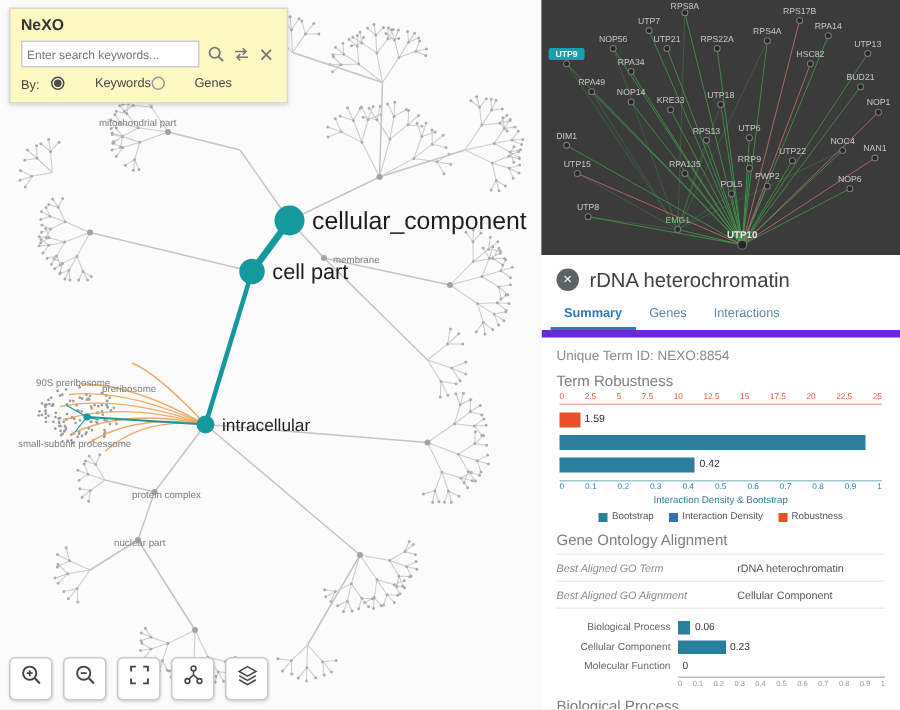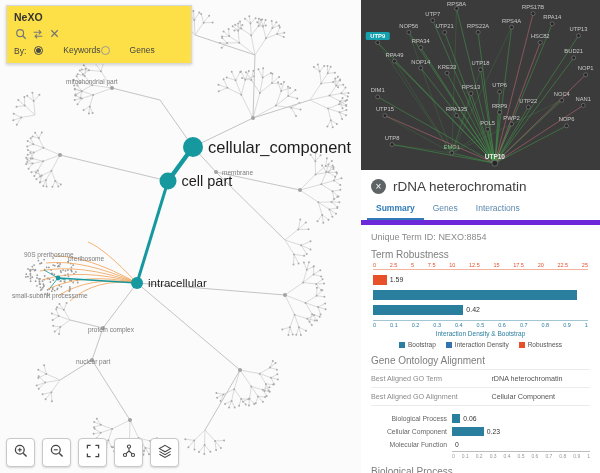--- a/index.html
+++ b/index.html
@@ -4,21 +4,21 @@
 <style>
   html,body{margin:0;padding:0;background:#e9e9e9;}
   body{font-family:"Liberation Sans",sans-serif;}
   #root{position:relative;width:600px;height:473px;overflow:hidden;background:#fff;}
 
   
   #tree-panel{position:absolute;left:0;top:0;width:361px;height:473px;background:#fbfbfb;}
   #tree-svg{position:absolute;left:0;top:0;}
 
   
-  #search-card{position:absolute;left:6px;top:5px;width:170px;background:#fde047;border:1px solid #d8d8d8;
+  #search-card{position:absolute;left:6px;top:5px;width:170px;background:#fef9c3;border:1px solid #d8d8d8;
     box-shadow:0 1px 3px rgba(0,0,0,.18);padding:5px 7px 6px;z-index:5;}
   .search-title{font-size:10.5px;font-weight:bold;color:#333;margin-bottom:4px;}
   .search-row{display:flex;align-items:center;gap:4px;}
   .search-input{flex:1;min-width:0;height:16px;border:1px solid #ccc;font-size:8px;padding:0 3px;color:#333;
     font-family:"Liberation Sans",sans-serif;}
   .s-icon{display:inline-flex;align-items:center;justify-content:center;width:13px;height:13px;cursor:pointer;}
   .by-row{display:flex;align-items:center;gap:8px;margin-top:5px;font-size:8.5px;color:#444;}
   .mode{display:inline-flex;align-items:center;gap:20px;cursor:pointer;}
   .radio{width:9px;height:9px;border:1.5px solid #9a9a9a;border-radius:50%;display:inline-block;position:relative;box-sizing:border-box;}
   .radio.sel{border-color:#4a4a4a;}
@@ -51,21 +51,21 @@
   .r-row{position:relative;height:10px;margin:5px 0;}
   .r-bar{position:absolute;left:0;top:0;height:100%;}
   .r-val{position:absolute;top:0;font-size:7px;color:#333;line-height:10px;white-space:nowrap;}
   #r-axis-label{text-align:center;font-size:6.5px;color:#2a7f9f;margin-top:2px;}
   #r-legend{display:flex;justify-content:center;gap:10px;margin-top:4px;}
   .legend-item{display:flex;align-items:center;gap:3px;font-size:6.5px;color:#555;}
   .legend-swatch{width:6px;height:6px;flex:0 0 6px;}
 
   #go-table{margin:3px 10px 0;border-top:1px solid #ececec;}
   .go-row{display:flex;padding:4px 0;border-bottom:1px solid #ececec;}
-  .go-row-label{flex:0 0 55%;font-size:7.2px;color:#8a8a8a;}
+  .go-row-label{flex:0 0 55%;font-size:7.2px;color:#8a8a8a;font-style:italic;}
   .go-row-value{font-size:7.2px;color:#555;}
 
   #go-chart{margin:6px 10px 0;}
   .gc-row{display:flex;align-items:center;height:13px;}
   .gc-label{flex:0 0 76px;text-align:right;font-size:6.8px;color:#666;padding-right:5px;white-space:nowrap;}
   .gc-track{flex:1;height:9px;position:relative;}
   .gc-bar{position:absolute;left:0;top:0;height:100%;}
   .gc-val{position:absolute;top:0;font-size:6.8px;color:#333;line-height:9px;}
   .gc-axis{margin-left:81px;border-top:1px solid #bdbdbd;display:flex;justify-content:space-between;
     font-size:5px;color:#999;padding-top:1px;}
@@ -164,20 +164,21 @@
         <text x="88" y="332" font-size="6.5" fill="#7d7d7d">protein complex</text>
         <text x="76" y="364" font-size="6.5" fill="#7d7d7d">nuclear part</text>
         <text x="24" y="257" font-size="6.5" fill="#7d7d7d">90S preribosome</text>
         <text x="68" y="261" font-size="6.5" fill="#7d7d7d">preribosome</text>
         <text x="12" y="298" font-size="6.5" fill="#7d7d7d">small-subunit processome</text>
       </svg>
 
     <div id="search-card">
       <div class="search-title">NeXO</div>
       <div class="search-row">
+        <input class="search-input" type="text" placeholder="Enter search keywords..." style="">
         <span class="s-icon">
           <svg width="12" height="12" viewBox="0 0 14 14">
               <circle cx="6" cy="6" r="4" fill="none" stroke="#777" stroke-width="1.4"></circle>
               <line x1="9" y1="9" x2="12.5" y2="12.5" stroke="#777" stroke-width="1.5"></line>
             </svg>
         </span>
         <span class="s-icon">
           <svg width="12" height="12" viewBox="0 0 14 14">
               <path d="M2,5 h8 M8,2.5 L10.5,5 L8,7.5" fill="none" stroke="#777" stroke-width="1.2"></path>
               <path d="M12,9.5 h-8 M6,7 L3.5,9.5 L6,12" fill="none" stroke="#777" stroke-width="1.2"></path>

